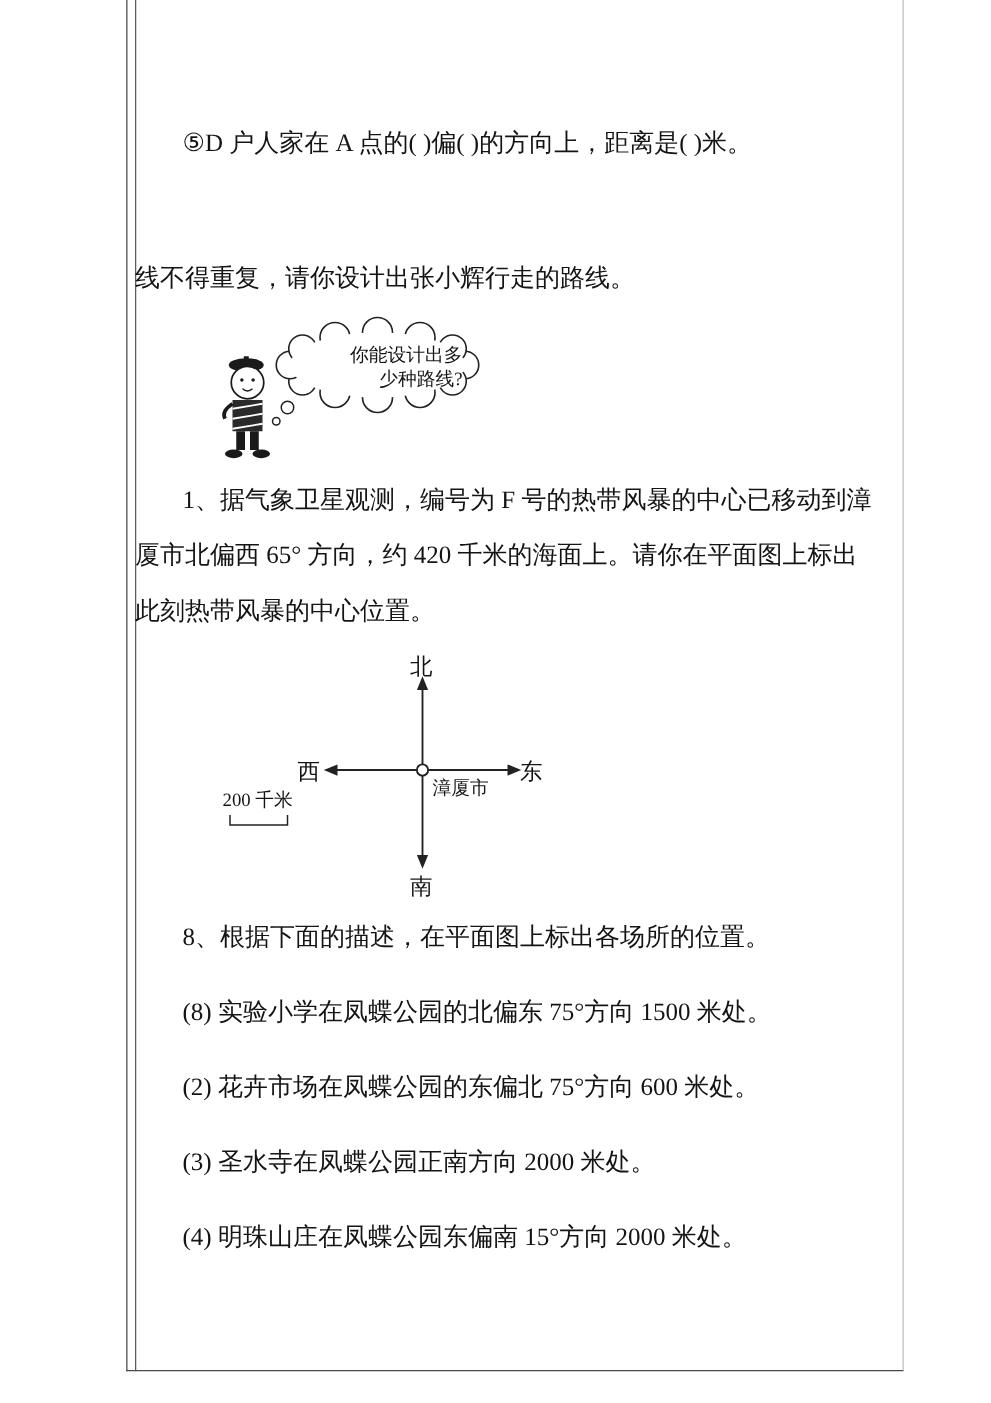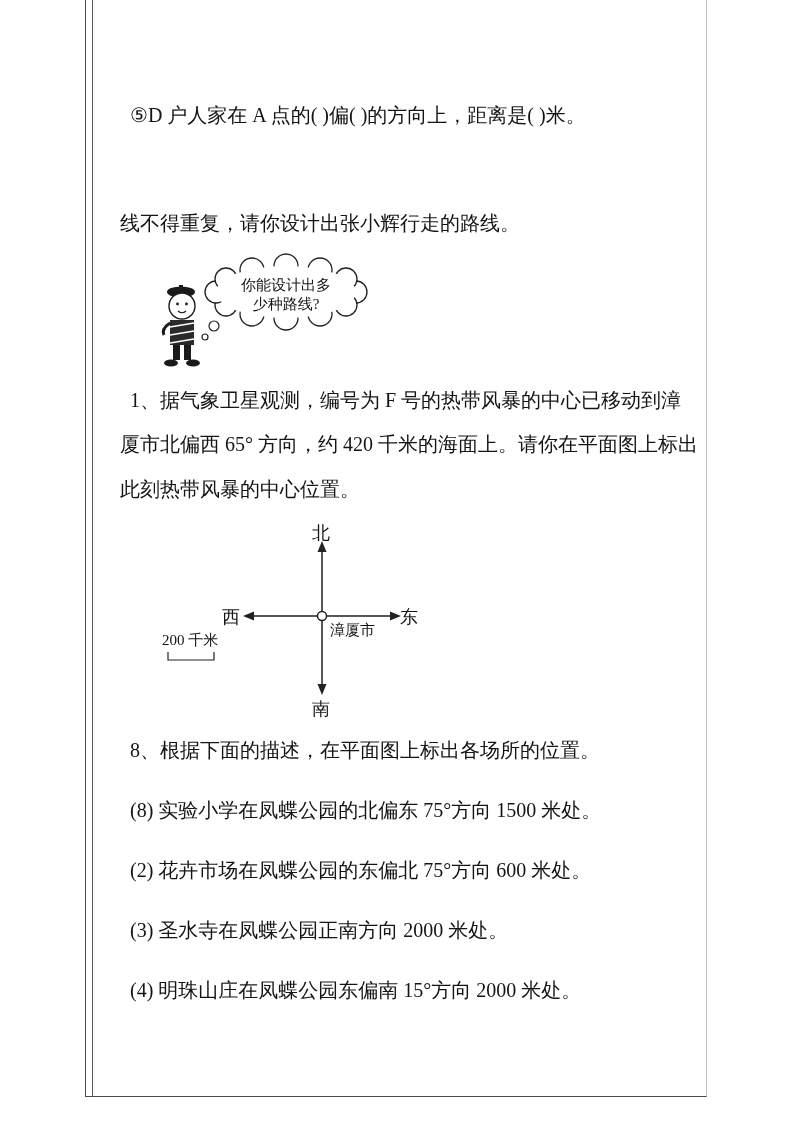--- a/index.html
+++ b/index.html
@@ -2,41 +2,41 @@
 <html><head>
 <meta charset="utf-8">
 <style>
   * { margin: 0; padding: 0; box-sizing: border-box; }
   html, body { background: #ffffff; }
   body {
     width: 793px; height: 1122px;
     font-family: "Liberation Serif", "DejaVu Serif", serif;
     color: #141414; position: relative; overflow: hidden;
   }
-  .page { position: absolute; left: 0; top: 0; width: 659px; height: 1122px; background: #fff; }
+  .page { position: absolute; left: 16px; top: 0; width: 659px; height: 1122px; background: #fff; }
 
   
   .page-border {
     position: absolute; left: 85px; top: -4px; width: 622px; height: 1101px;
     border-left: 1px solid #4a4a4a; border-right: 1px solid #bdbdbd;
     border-bottom: 1px solid #4a4a4a;
   }
   .inner-left-line { position: absolute; left: 92px; top: 0; width: 1px; height: 1097px; background: #5a5a5a; }
 
   .txt { position: absolute; font-size: 20px; line-height: 26px; white-space: nowrap; color: #141414; }
   .indent { left: 130px; }
-  .flush  { left: 92px; padding-left: 28px; }
+  .flush  { left: 92px; }
 
   .cmp-label { position: absolute; font-size: 18px; white-space: nowrap; color: #141414; }
   .cmp-small { position: absolute; font-size: 15px; white-space: nowrap; color: #141414; }
 
   .bubble-wrap { position: absolute; left: 198px; top: 252px; width: 170px; height: 95px; }
   .bubble-text {
     position: absolute; left: 20px; top: 24px; width: 136px;
-    text-align: center; font-size: 15px; line-height: 19px; color: #141414;
+    text-align: right; font-size: 15px; line-height: 19px; color: #141414;
   }
   .mascot { position: absolute; left: 152px; top: 282px; width: 62px; height: 88px; }
   .compass { position: absolute; left: 150px; top: 521px; width: 280px; height: 198px; }
   svg { display: block; }
 </style>
 </head>
 <body>
 
 <div class="page">
 

